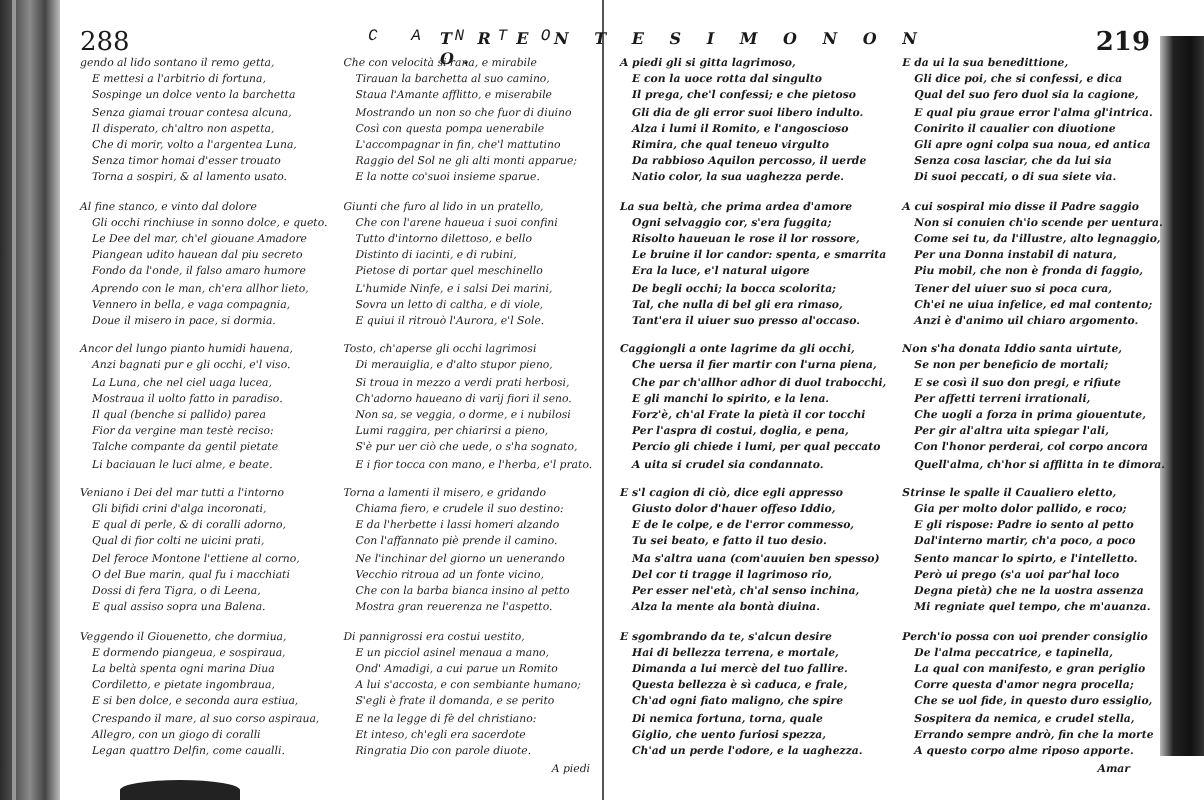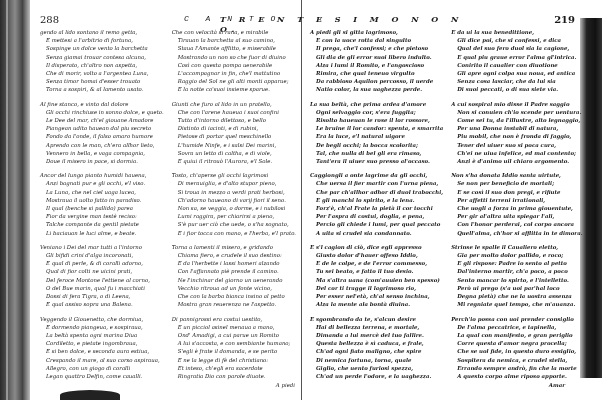--- a/index.html
+++ b/index.html
@@ -8,21 +8,21 @@
   .spine-left{position:absolute;left:0;top:0;width:30px;height:400px;
        background:linear-gradient(90deg,#2a2a2a 0%,#555 25%,#8a8a8a 50%,#444 75%,#bdbdbd 100%);}
   .spine-left::after{content:"";position:absolute;left:6px;top:0;width:2px;height:100%;background:#ddd;opacity:.5;}
   .edge-right{position:absolute;right:0;top:18px;width:22px;height:360px;
        background:linear-gradient(90deg,#bbb 0%,#222 30%,#111 70%,#333 100%);}
   .gutter{position:absolute;left:301px;top:0;width:1px;height:400px;background:#555;}
   .page{position:absolute;top:14px;}
   .page.left{left:40px;width:255px;}
   .page.right{left:310px;width:255px;font-weight:bold;}
   .header{position:relative;height:14px;font-size:8px;letter-spacing:6px;}
-  .pagenum{position:absolute;top:0;font-size:10px;letter-spacing:0;}
+  .pagenum{position:absolute;top:0;font-size:13px;letter-spacing:0;}
   .left .pagenum{left:0;}
   .right .pagenum{right:-10px;}
   .runhead{position:absolute;top:0;font-style:italic;}
   .left .runhead{left:144px;font-family:Liberation Mono, monospace;}
   .right .runhead{left:-90px;width:260px;letter-spacing:5px;}
   .cols{display:flex;gap:8px;}
   .col{flex:1;}
   .stanza{margin-bottom:6px;}
   .line{font-family:"DejaVu Serif", serif;font-style:italic;font-size:5.4px;line-height:8.2px;white-space:nowrap;
         padding-left:6px;}

